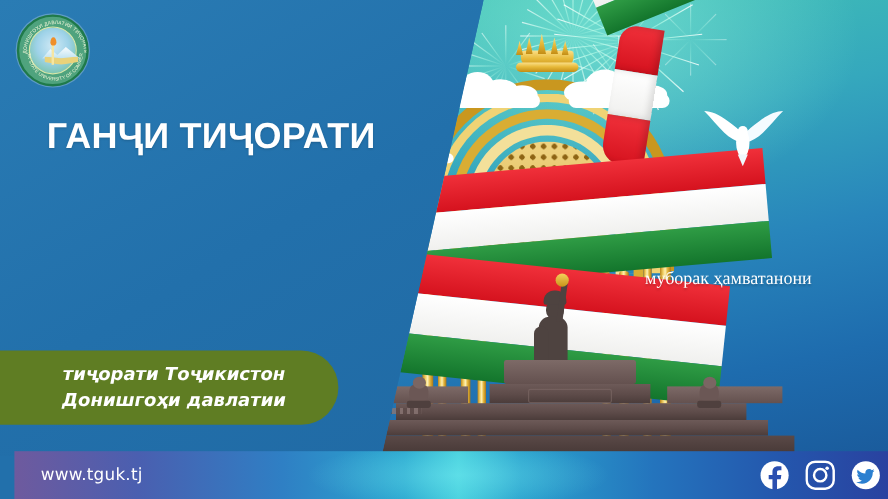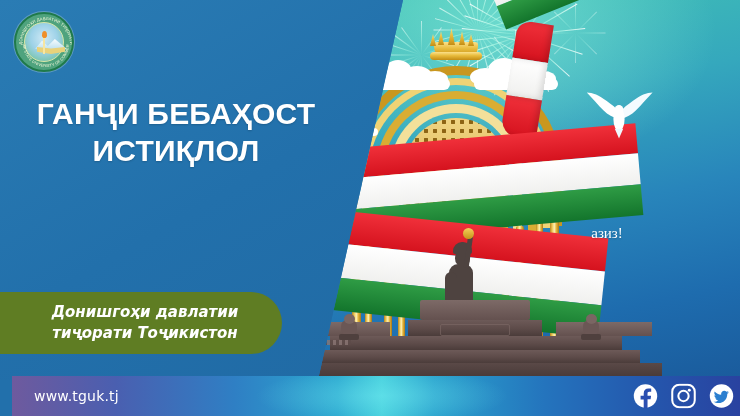--- a/index.html
+++ b/index.html
@@ -410,34 +410,33 @@
       <text font-size="4.1" fill="#f3f8da" font-family="'Liberation Sans',sans-serif" letter-spacing="0.15">
         <textPath href="#arcTop" startOffset="50%" text-anchor="middle">ДОНИШГОҲИ ДАВЛАТИИ ТИҶОРАТИ</textPath>
       </text>
       <text font-size="3.9" fill="#f3f8da" font-family="'Liberation Sans',sans-serif" letter-spacing="0.1">
         <textPath href="#arcBot" startOffset="50%" text-anchor="middle">TAJIK STATE UNIVERSITY OF COMMERCE</textPath>
       </text>
     </svg>
   </div>
 
   <div class="headline">
-    <span>ГАНҶИ БЕБАҲОСТ</span>
-    <span class="l2">ИСТИҚЛОЛ</span>
+    <span>ГАНҶИ ТИҶОРАТИ</span>
   </div>
 
 
   <div class="greenbanner">
     <div class="gb-text">
+      <div>тиҷорати Тоҷикистон</div>
       <div>Донишгоҳи давлатии</div>
-      <div>тиҷорати Тоҷикистон</div>
     </div>
   </div>
 
   <div class="greeting">
-    <div>азиз!</div>
+    <div>муборак ҳамватанони</div>
   </div>
 
   <div class="bottombar">
     <div class="url">www.tguk.tj</div>
     <div class="socials">
       <svg class="social" viewBox="0 0 32 32">
         <circle cx="16" cy="16" r="15" fill="#ffffff"></circle>
         <path d="M18.6 31.8V20.3h3.9l.7-4.5h-4.6v-2.9c0-1.3.4-2.2 2.2-2.2h2.5V6.7c-.4-.05-1.9-.18-3.6-.18-3.6 0-6 2.2-6 6.2v3.1h-4v4.5h4v11.6c.8.12 1.6.18 2.4.18.9 0 1.8-.06 2.5-.2z" fill="#2b4fb0"></path>
       </svg>
       <svg class="social" viewBox="0 0 32 32">

